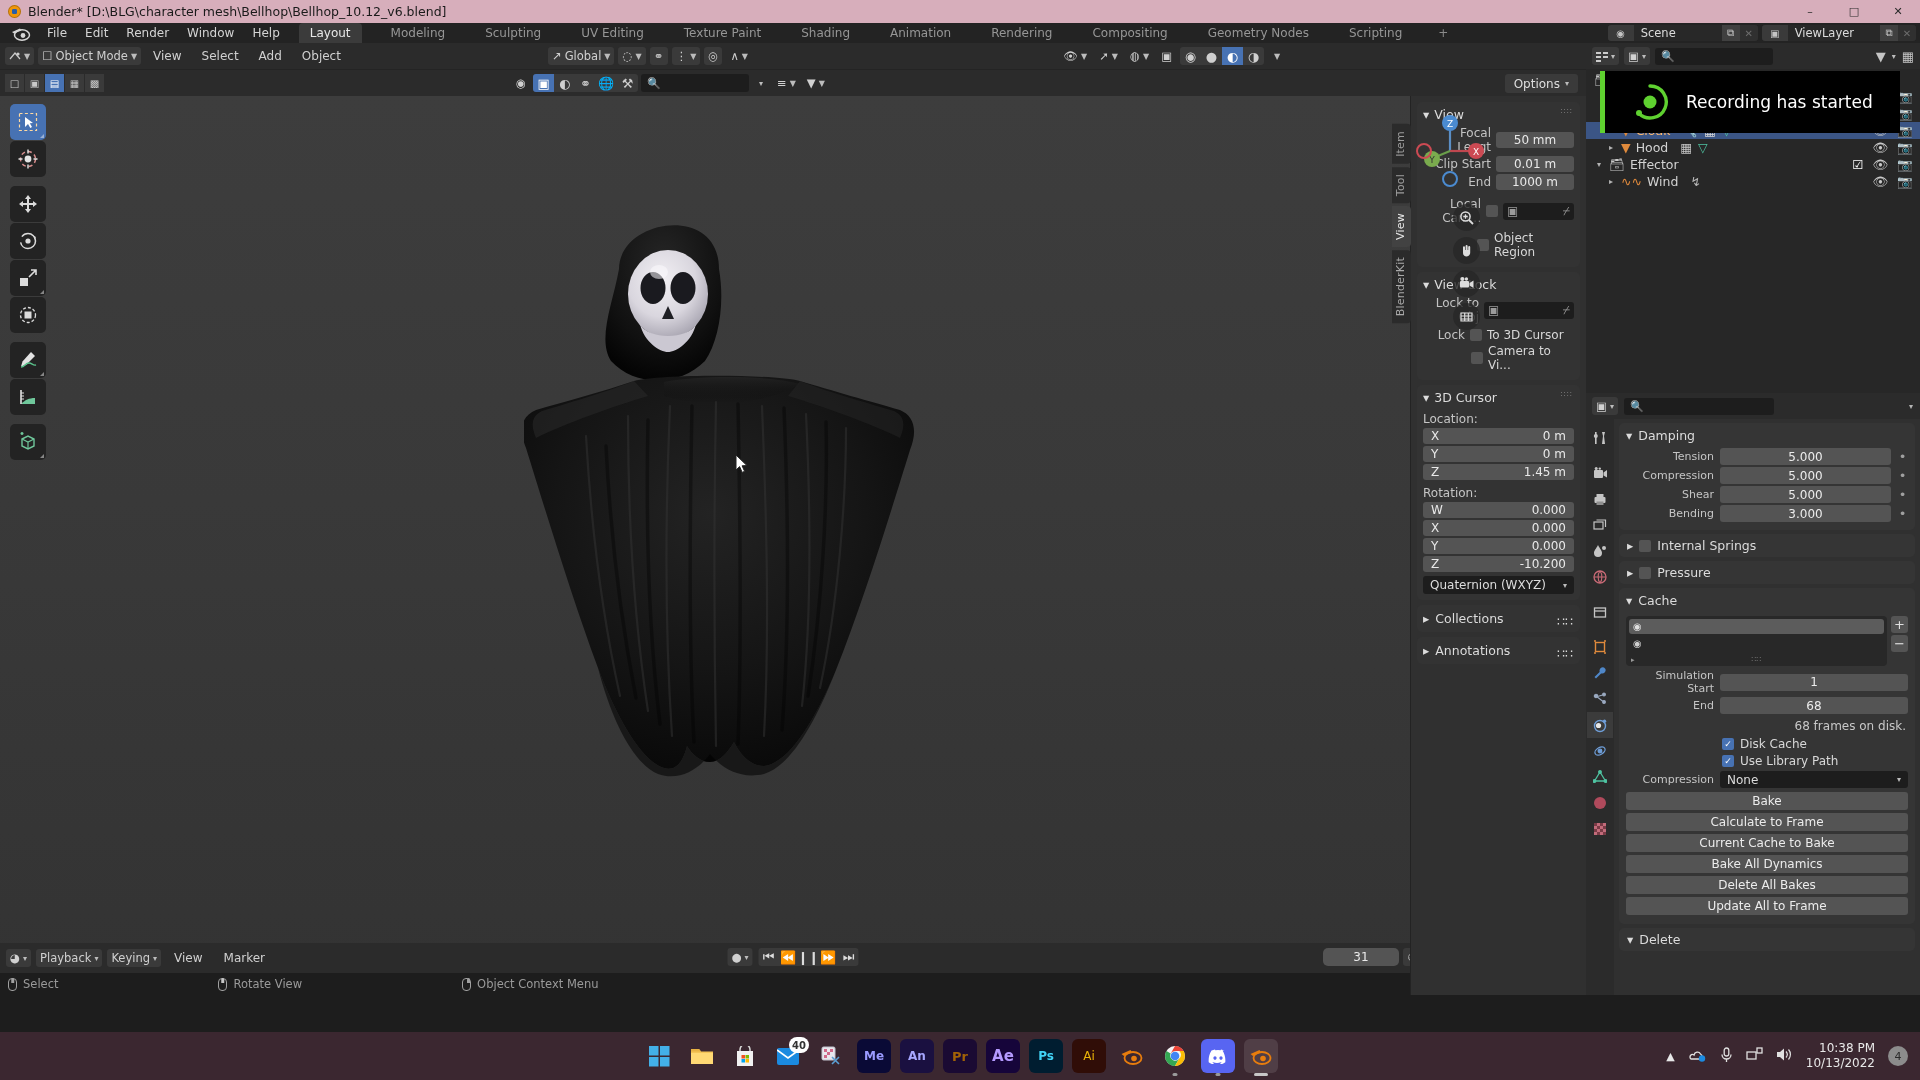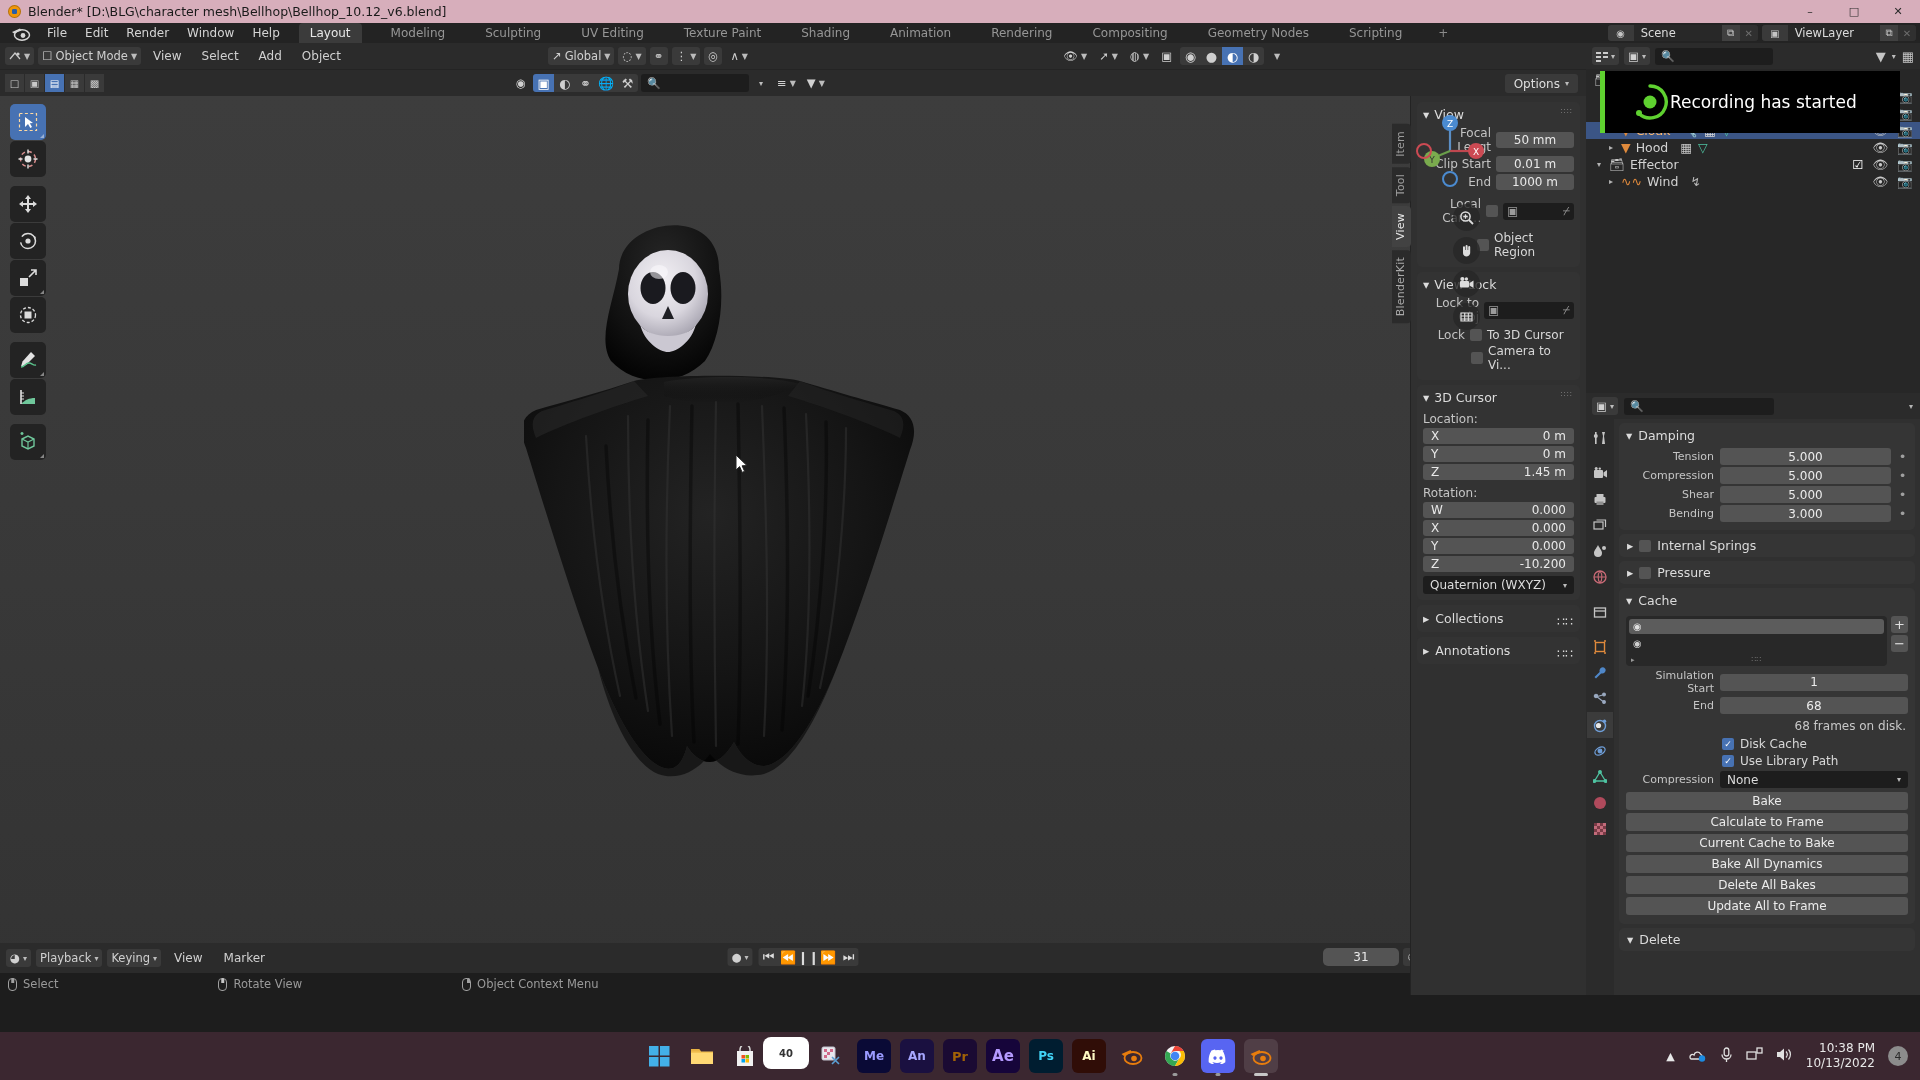--- a/index.html
+++ b/index.html
@@ -385,23 +385,23 @@
     align-items:center; justify-content:center; position:relative;
     font-size:13px; font-weight:bold; color:#fff;
   }
   .tb-ic.active { background:rgba(255,255,255,.11); }
   .tb-dot {
     position:absolute; bottom:-3px; left:50%; transform:translateX(-50%);
     width:5px; height:3px; border-radius:2px; background:#9a9a9a;
   }
   .tb-dot.wide { width:14px; background:#c7c7c7; }
   .tb-badge {
-    position:absolute; top:-2px; right:-4px; min-width:16px; height:32px;
+    position:absolute; top:-2px; right:-4px; min-width:16px; height:16px;
     border-radius:8px; background:#fff; color:#333; font-size:10px; font-weight:bold;
-    display:flex; align-items:center; justify-content:center; padding:0 16px;
+    display:flex; align-items:center; justify-content:center; padding:0 3px;
   }
   .tray {
     position:absolute; right:0; top:0; height:48px; display:flex; align-items:center;
     gap:13px; padding-right:12px; color:#e8e8e8; font-size:12px;
   }
   .clock { text-align:right; line-height:15px; font-size:12px; }
   .tray-circ {
     width:20px; height:20px; border-radius:50%; background:#8c8c8c; color:#2b2b2b;
     display:flex; align-items:center; justify-content:center; font-size:11px;
   }
@@ -1097,21 +1097,21 @@
             </span>
             <span class="ol-right">
               <span class="eye">👁</span>
               <span class="cam">📷</span>
             </span>
           </div>
         </div>
 
         <div class="rec-overlay">
           <div class="rec-bar"></div>
-          <div style="margin-left:30px;display:flex;align-items:center;gap:0;">
+          <div style="margin-left:30px;display:flex;align-items:center;gap:16px;">
             <svg width="40" height="40" viewBox="0 0 40 40">
               <path d="M20 4 A16 16 0 1 1 8.8 31.2" fill="none" stroke="#5fd130" stroke-width="3.4" stroke-linecap="round"></path>
               <circle cx="20" cy="20" r="6.5" fill="#5fd130"></circle>
               <circle cx="9" cy="31" r="3" fill="#5fd130"></circle>
             </svg>
             <span class="rec-text">Recording has started</span>
           </div>
         </div>
       </div>
 
@@ -1412,21 +1412,21 @@
       <div class="tb-ic" style="background:#1a0a33">
         <span style="color:#a16207;font-size:13px;font-weight:bold">Pr</span>
       </div>
       <div class="tb-ic" style="background:#16053a">
         <span style="color:#b49aff;font-size:15px;font-weight:bold">Ae</span>
       </div>
       <div class="tb-ic" style="background:#001d30">
         <span style="color:#41d3f5;font-size:12px;font-weight:bold">Ps</span>
       </div>
       <div class="tb-ic" style="background:#300d07">
-        <span style="color:#fef9c3;font-size:12px;font-weight:bold">Ai</span>
+        <span style="color:#eab308;font-size:12px;font-weight:normal">Ai</span>
       </div>
       <div class="tb-ic">
         <svg width="24" height="18" viewBox="0 0 24 18">
           <ellipse cx="13" cy="11" rx="8.5" ry="6" fill="none" stroke="#e87d0d" stroke-width="1.8"></ellipse>
           <circle cx="14" cy="11.5" r="2.8" fill="#e87d0d"></circle>
           <path d="M1.5 7 L10.5 3 L12 5.5 L4 9 Z" fill="#e87d0d"></path>
         </svg>
       </div>
       <div class="tb-ic">
         <svg width="22" height="22" viewBox="0 0 22 22">

